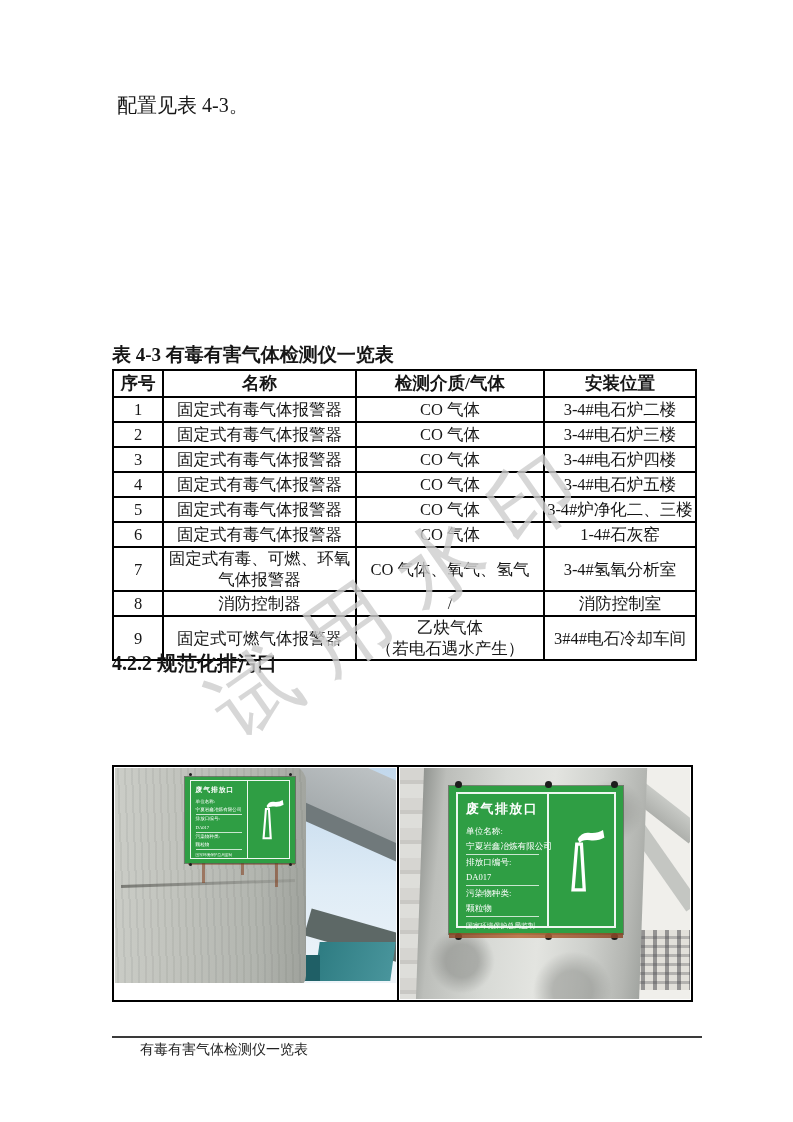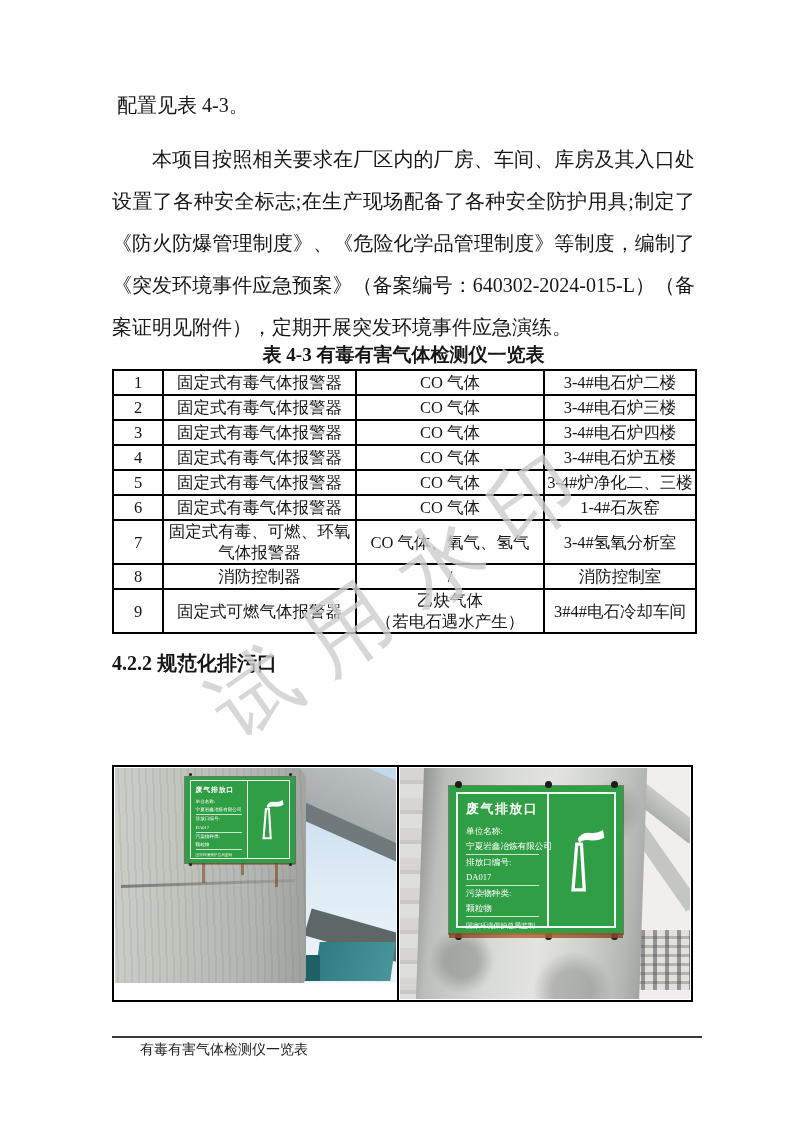--- a/index.html
+++ b/index.html
@@ -4,21 +4,21 @@
 <style>
   html,body{margin:0;padding:0;background:#fff;}
   .page{position:relative;width:793px;height:1122px;background:#fff;overflow:hidden;
         font-family:"Liberation Serif","DejaVu Serif",serif;color:#161616;}
   .abs{position:absolute;}
 
   
   .intro{left:117px;top:92px;width:580px;font-size:20px;}
   .para1{left:112px;top:138px;width:583px;font-size:20px;line-height:42px;
          text-align:justify;text-indent:2em;}
-  .tbl-title{left:112px;top:342px;width:583px;text-align:center;font-size:19px;font-weight:bold;}
+  .tbl-title{left:112px;top:342px;width:583px;font-size:19px;font-weight:bold;}
 
   
   .tbl-wrap{left:112px;top:369px;width:583px;}
   table{border-collapse:collapse;table-layout:fixed;width:583px;}
   td,th{border:2px solid #000;text-align:center;vertical-align:middle;padding:0 1px;
         font-size:16.5px;line-height:1.28;overflow:hidden;}
   th{font-size:17.5px;height:25px;}
   tr.simple td{height:23px;white-space:nowrap;}
   tr.tall td{height:42px;}
   .prewrap{white-space:pre-line;}
@@ -114,33 +114,38 @@
       font-family:"Liberation Sans","DejaVu Sans",sans-serif;color:#222;}
   .foot-page{left:112px;top:1040px;width:560px;text-align:center;font-size:14px;color:#222;}
 </style>
 </head>
 <body>
 
 <div class="page">
 
   <div class="abs intro">配置见表 4-3。</div>
 
-  <div class="abs para1">本项目按照相关要求在厂区内的厂房、车间、库房及其入口处设置了各种安全标志;在生产现场配备了各种安全防护用具;制定了《防火防爆管理制度》、《危险化学品管理制度》等制度，编制了《突发环境事件应急预案》（备案编号：640302-2024-015-L）（备案证明见附件），定期开展突发环境事件应急演练。</div>
 
   <div class="abs tbl-title">表 4-3  有毒有害气体检测仪一览表</div>
 
   <div class="abs tbl-wrap">
     <table>
       <colgroup>
           <col style="width:50px">
           <col style="width:193px">
           <col style="width:188px">
           <col style="width:152px">
         </colgroup>
       <tbody>
+          <tr>
+        <th>序号</th>
+        <th>名称</th>
+        <th>检测介质/气体</th>
+        <th>安装位置</th>
+      </tr>
       <tr class="simple">
         <td>1</td>
         <td>固定式有毒气体报警器</td>
         <td>CO 气体</td>
         <td>3-4#电石炉二楼</td>
       </tr>
       <tr class="simple">
         <td>2</td>
         <td>固定式有毒气体报警器</td>
         <td>CO 气体</td>

